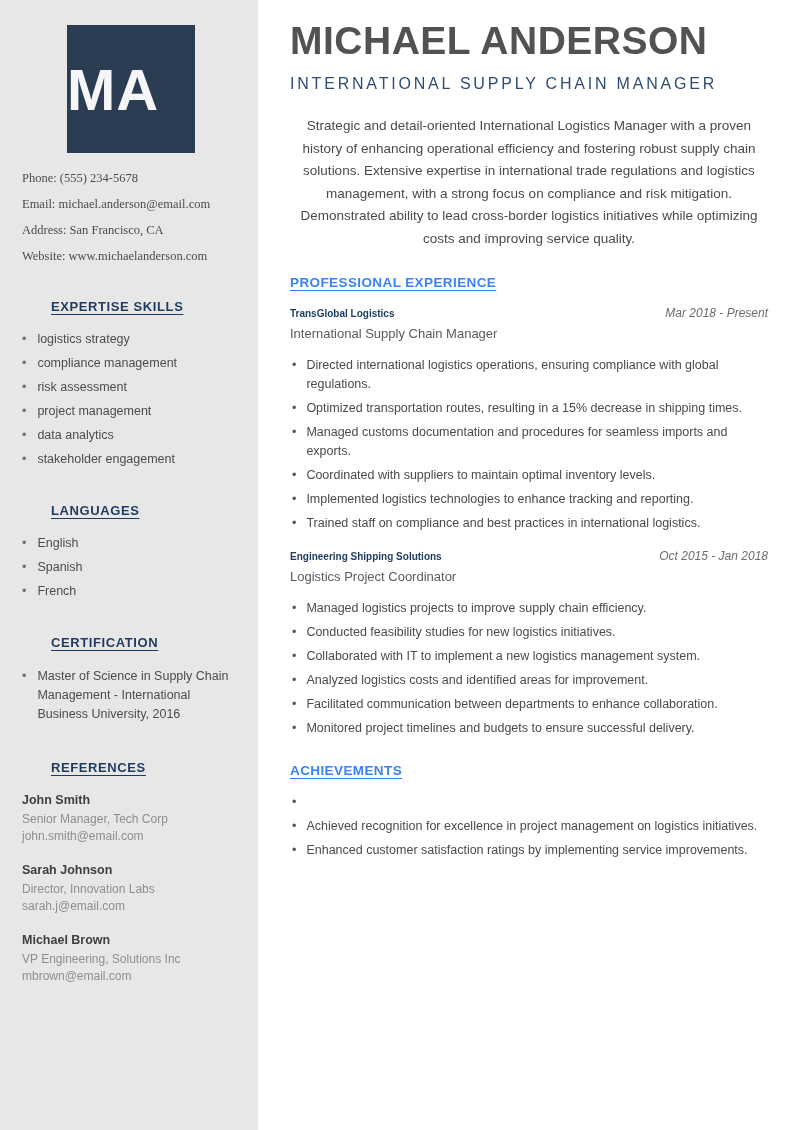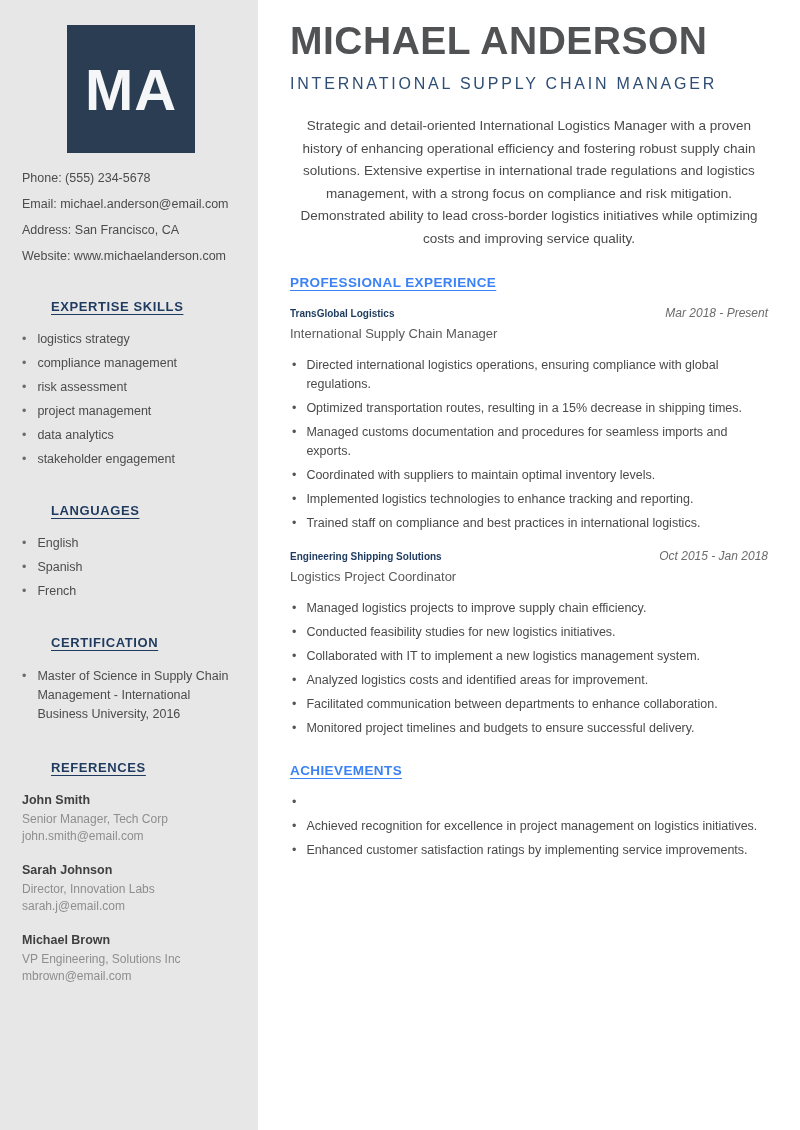--- a/index.html
+++ b/index.html
@@ -16,27 +16,27 @@
   .sidebar {
     position: absolute; left: 0; top: 0;
     width: 258px; height: 1130px;
     background: #e7e7e7;
     padding: 25px 18px 0 22px;
   }
   .monogram {
     width: 128px; height: 128px;
     background: #2b3d52;
     margin: 0 auto;
-    display: flex; align-items: center; justify-content: center;
+    display: flex; align-items: center; justify-content: flex-start;
   }
   .monogram span {
     color: #f5f6f7; font-size: 58px; font-weight: bold; letter-spacing: 1px;
   }
   .contact { margin-top: 18px; }
-  .contact p { margin: 8px 0 12px; font-size: 12.5px; line-height: 14px; color: #4c4c4c; }
+  .contact p { margin: 8px 0 12px; font-size: 12.5px; line-height: 14px; color: #4c4c4c; font-family: Liberation Serif, serif; }
 
   .side-h {
     margin: 36px 0 0; font-size: 13px; font-weight: bold;
     color: #1e3a5f; text-decoration: underline; text-underline-offset: 3px;
     letter-spacing: 0.6px;
     padding-left: 29px;
   }
   ul.side-list { list-style: none; margin: 17px 0 0; padding: 0; }
   ul.side-list li { display: flex; font-size: 12.5px; color: #4c4c4c; line-height: 16px; margin-bottom: 8px; }
   ul.side-list.cert li { line-height: 19px; }

